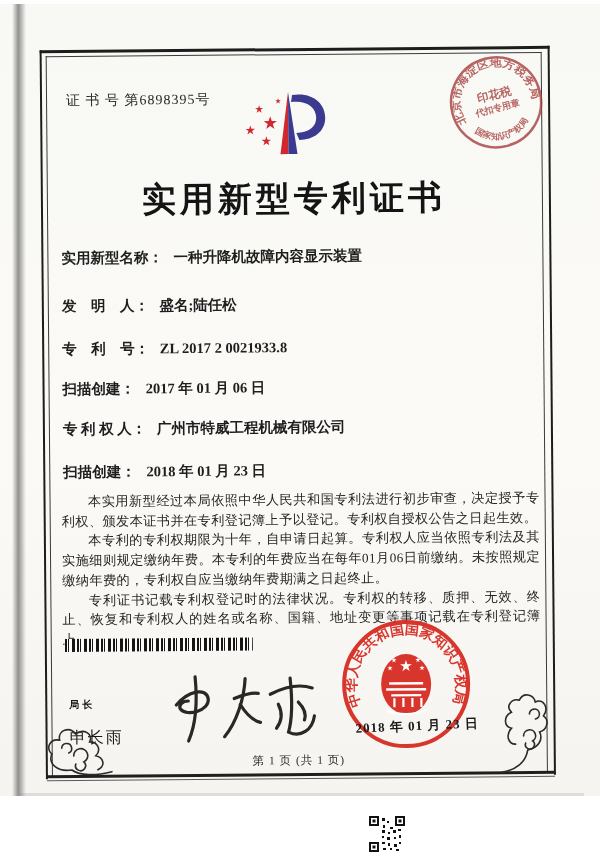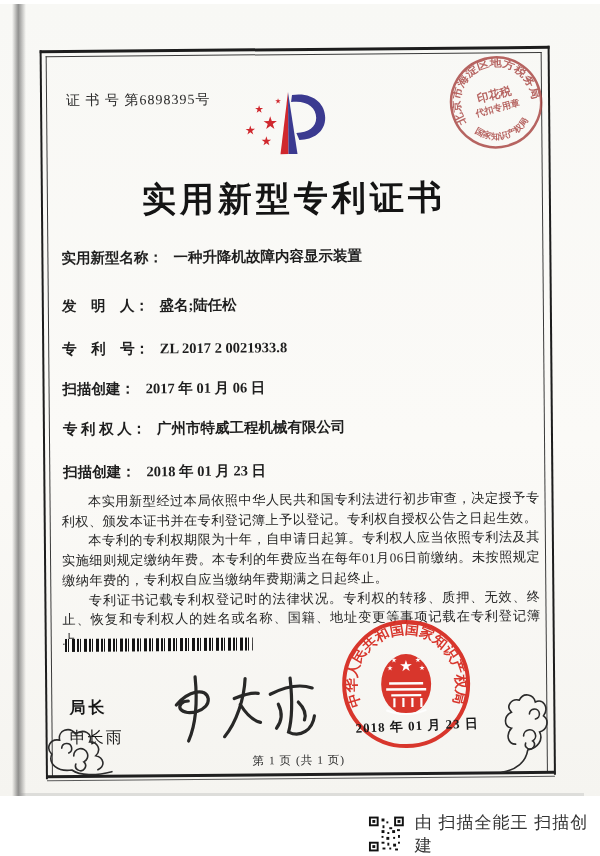--- a/index.html
+++ b/index.html
@@ -24,21 +24,21 @@
          letter-spacing:4px;color:#141414;}
   .field-row{left:62px;width:478px;font-size:14.5px;font-weight:600;color:#1e1e1e;}
   .flabel{display:inline-block;font-family:Liberation Serif, serif;}
   .fvalue{margin-left:7px;}
   #paras{left:60px;top:486px;width:478px;font-size:13.2px;line-height:19.7px;
          color:#262626;text-align:justify;letter-spacing:0.4px;}
   #paras p{margin:0;text-indent:2em;}
   .barcode{left:62px;top:633px;width:188px;height:13px;
          background:repeating-linear-gradient(90deg,#151515 0px,#151515 2px,#fbfaf7 2px,#fbfaf7 3px,
          #151515 3px,#151515 4px,#fbfaf7 4px,#fbfaf7 7px,#151515 7px,#151515 10px,#fbfaf7 10px,#fbfaf7 12px);}
-  .director-title{left:66px;top:692px;font-size:16px;font-weight:bold;letter-spacing:3px;color:#161616;}
+  .director-title{left:66px;top:692px;font-size:10px;font-weight:bold;letter-spacing:3px;color:#161616;}
   .director-name{left:66px;top:722px;font-size:16px;font-weight:normal;letter-spacing:2px;color:#161616;}
   .seal-main{left:333px;top:611px;opacity:0.93;z-index:5;}
   .seal-date{left:352px;top:714px;font-size:13px;font-weight:bold;letter-spacing:1px;color:#181818;
          z-index:6;transform:rotate(-2deg);}
   .seal-tax{left:443px;top:45px;opacity:0.8;z-index:5;transform:rotate(-14deg);}
   .page-footer{left:42px;top:749px;width:506px;text-align:center;font-size:11.5px;
          letter-spacing:1px;color:#2c2c2c;}
   #scan-credit{position:absolute;left:368px;top:813px;height:42px;display:flex;
          align-items:center;gap:10px;}
   .credit-text{font-size:17px;color:#343434;letter-spacing:1px;
@@ -248,14 +248,13 @@
         <rect x="31" y="20" width="2" height="3"></rect>
       <rect x="14" y="27" width="3" height="2"></rect>
         <rect x="20" y="28" width="2" height="3"></rect>
         <rect x="26" y="29" width="3" height="3"></rect>
       <rect x="31" y="27" width="2" height="2"></rect>
         <rect x="15" y="33" width="3" height="2"></rect>
         <rect x="22" y="33" width="2" height="2"></rect>
       <rect x="28" y="34" width="3" height="2"></rect>
     </g>
   </svg>
-  <span class="credit-text">由 扫描全能王 扫描创建</span>
 </div>
 
 </body></html>

